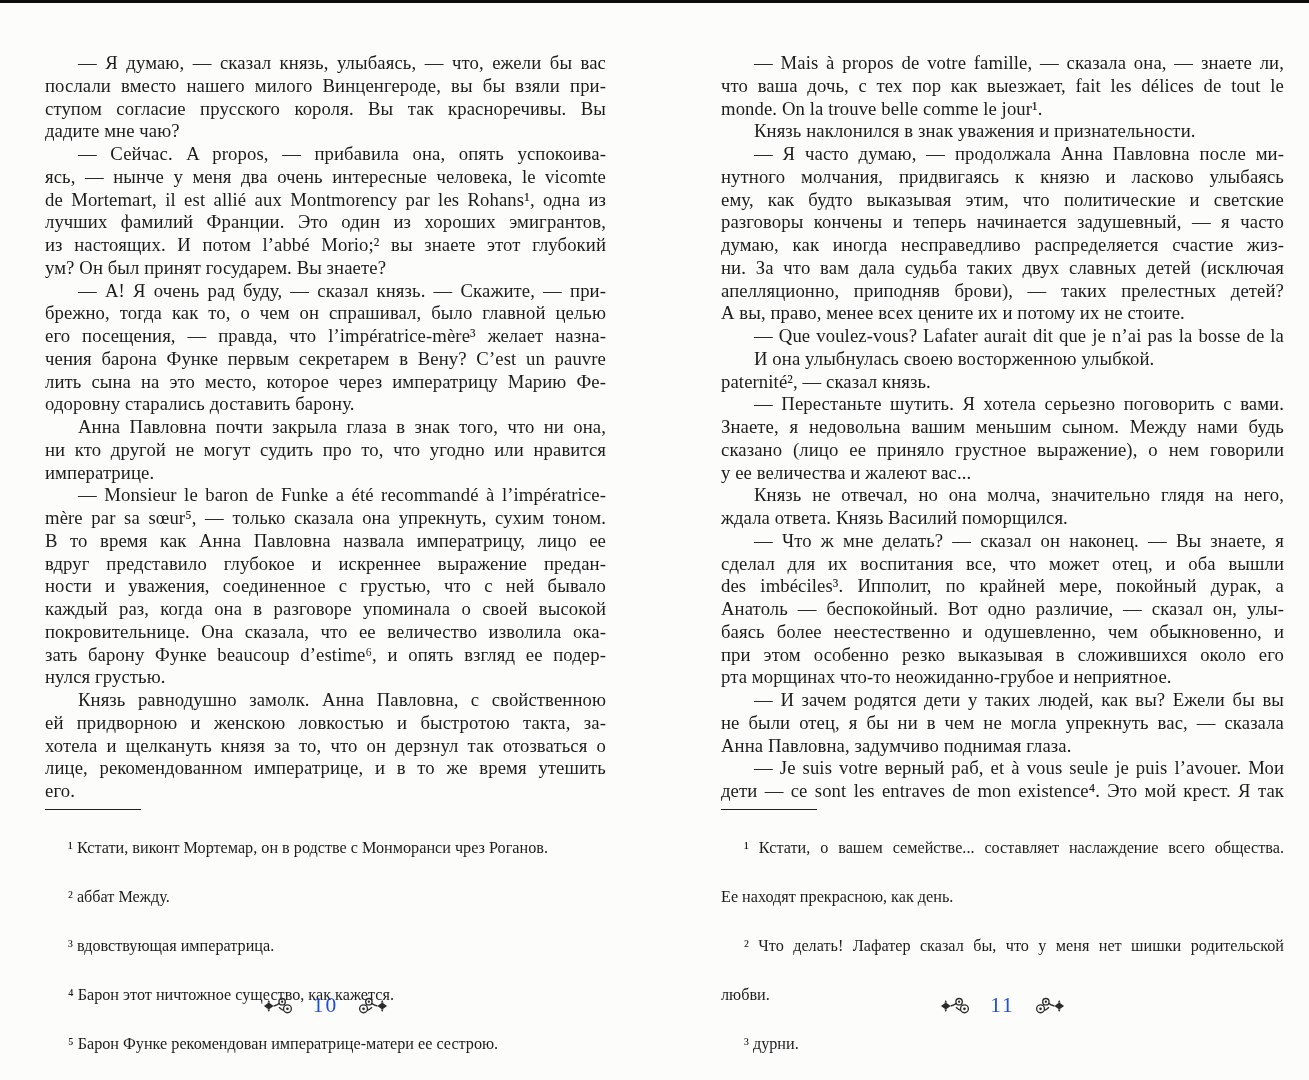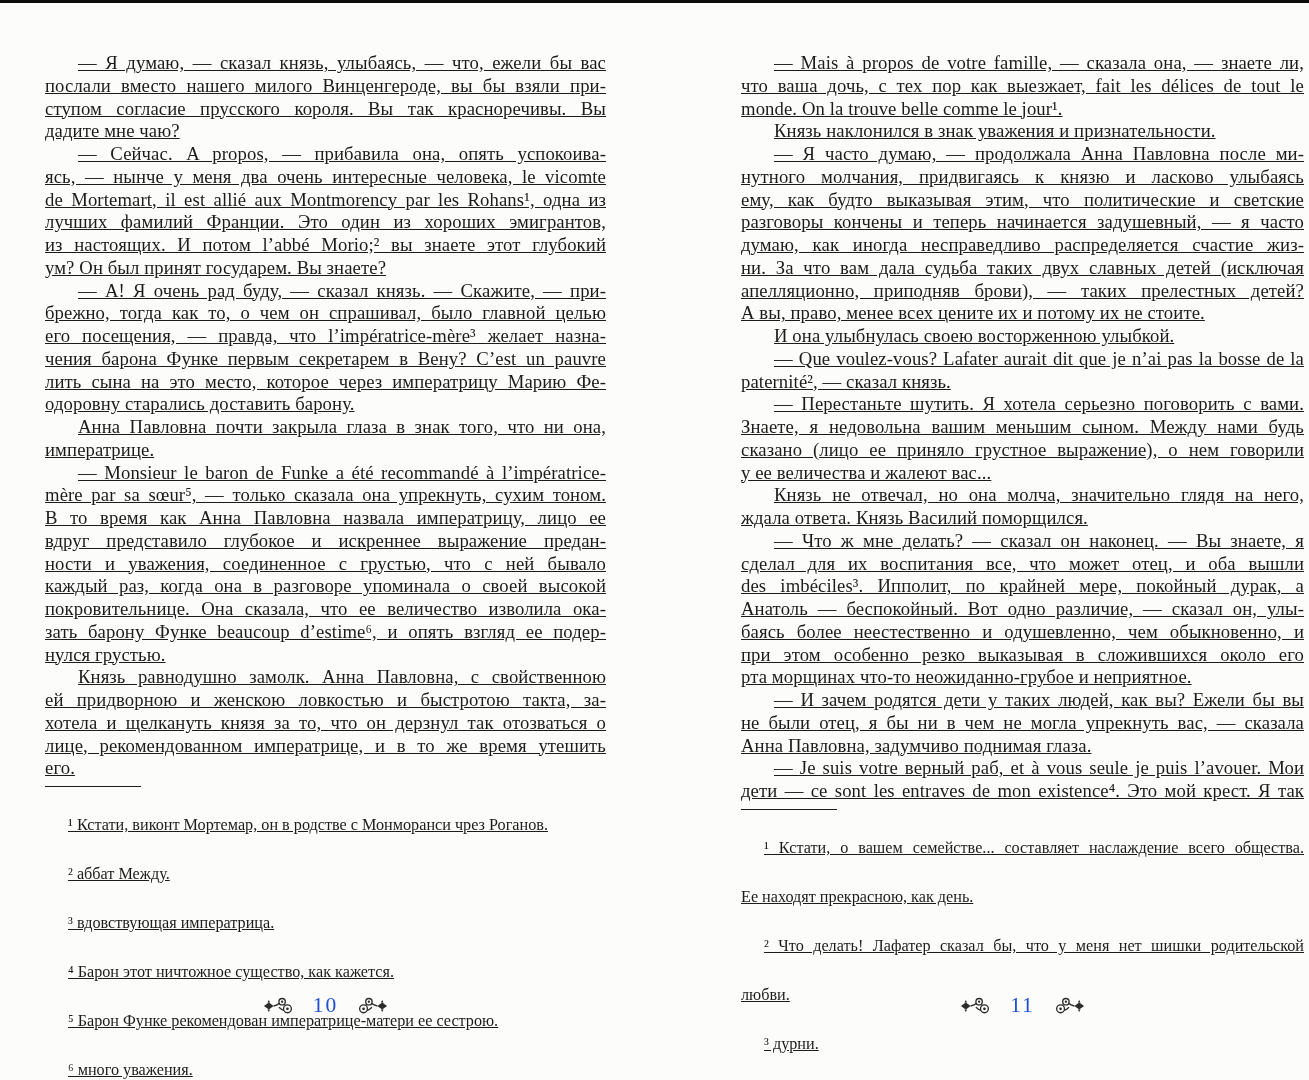--- a/index.html
+++ b/index.html
@@ -18,24 +18,23 @@
   .top-edge {
     position: absolute;
     top: 0; left: 0;
     width: 100%; height: 3px;
     background: #0d0d0d;
   }
   .page {
     position: absolute;
     top: 0;
     height: 1080px;
-    text-decoration: underline;
   }
   #page-left  { left: 45px;  width: 561px; }
-  #page-right { left: 741px; width: 563px; }
+  #page-right { left: 721px; width: 563px; }
   .main-text {
     padding-top: 52px;
     font-size: 18.7px;
     line-height: 22.75px;
     letter-spacing: 0.1px;
   }
   .line { min-height: 22.75px; }
   .ind  { text-indent: 33px; }
   .jl   { text-align: justify; text-align-last: justify; }
   .ll   { text-align: justify; text-align-last: left; }
@@ -88,20 +87,21 @@
         <div class="line jl">лучших фамилий Франции. Это один из хороших эмигрантов,</div>
         <div class="line jl">из настоящих. И потом l’abbé Morio;² вы знаете этот глубокий</div>
         <div class="line ll">ум? Он был принят государем. Вы знаете?</div>
         <div class="line ind jl">— А! Я очень рад буду, — сказал князь. — Скажите, — при-</div>
         <div class="line jl">брежно, тогда как то, о чем он спрашивал, было главной целью</div>
         <div class="line jl">его посещения, — правда, что l’impératrice-mère³ желает назна-</div>
         <div class="line jl">чения барона Функе первым секретарем в Вену? C’est un pauvre</div>
         <div class="line jl">лить сына на это место, которое через императрицу Марию Фе-</div>
         <div class="line ll">одоровну старались доставить барону.</div>
         <div class="line ind jl">Анна Павловна почти закрыла глаза в знак того, что ни она,</div>
+        <div class="line jl">ни кто другой не могут судить про то, что угодно или нравится</div>
         <div class="line ll">императрице.</div>
         <div class="line ind jl">— Monsieur le baron de Funke a été recommandé à l’impératrice-</div>
         <div class="line jl">mère par sa sœur⁵, — только сказала она упрекнуть, сухим тоном.</div>
         <div class="line jl">В то время как Анна Павловна назвала императрицу, лицо ее</div>
         <div class="line jl">вдруг представило глубокое и искреннее выражение предан-</div>
         <div class="line jl">ности и уважения, соединенное с грустью, что с ней бывало</div>
         <div class="line jl">каждый раз, когда она в разговоре упоминала о своей высокой</div>
         <div class="line jl">покровительнице. Она сказала, что ее величество изволила ока-</div>
         <div class="line jl">зать барону Функе beaucoup d’estime⁶, и опять взгляд ее подер-</div>
         <div class="line ll">нулся грустью.</div>
@@ -158,22 +158,22 @@
         <div class="line ll">monde. On la trouve belle comme le jour¹.</div>
         <div class="line ind ll">Князь наклонился в знак уважения и признательности.</div>
         <div class="line ind jl">— Я часто думаю, — продолжала Анна Павловна после ми-</div>
         <div class="line jl">нутного молчания, придвигаясь к князю и ласково улыбаясь</div>
         <div class="line jl">ему, как будто выказывая этим, что политические и светские</div>
         <div class="line jl">разговоры кончены и теперь начинается задушевный, — я часто</div>
         <div class="line jl">думаю, как иногда несправедливо распределяется счастие жиз-</div>
         <div class="line jl">ни. За что вам дала судьба таких двух славных детей (исключая</div>
         <div class="line jl">апелляционно, приподняв брови), — таких прелестных детей?</div>
         <div class="line ll">А вы, право, менее всех цените их и потому их не стоите.</div>
+        <div class="line ind jl">— Que voulez-vous? Lafater aurait dit que je n’ai pas la bosse de la</div>
         <div class="line ind ll">И она улыбнулась своею восторженною улыбкой.</div>
-        <div class="line ind jl">— Que voulez-vous? Lafater aurait dit que je n’ai pas la bosse de la</div>
         <div class="line ll">paternité², — сказал князь.</div>
         <div class="line ind jl">— Перестаньте шутить. Я хотела серьезно поговорить с вами.</div>
         <div class="line jl">Знаете, я недовольна вашим меньшим сыном. Между нами будь</div>
         <div class="line jl">сказано (лицо ее приняло грустное выражение), о нем говорили</div>
         <div class="line ll">у ее величества и жалеют вас...</div>
         <div class="line ind jl">Князь не отвечал, но она молча, значительно глядя на него,</div>
         <div class="line ll">ждала ответа. Князь Василий поморщился.</div>
         <div class="line ind jl">— Что ж мне делать? — сказал он наконец. — Вы знаете, я</div>
         <div class="line jl">сделал для их воспитания все, что может отец, и оба вышли</div>
         <div class="line jl">des imbéciles³. Ипполит, по крайней мере, покойный дурак, а</div>

